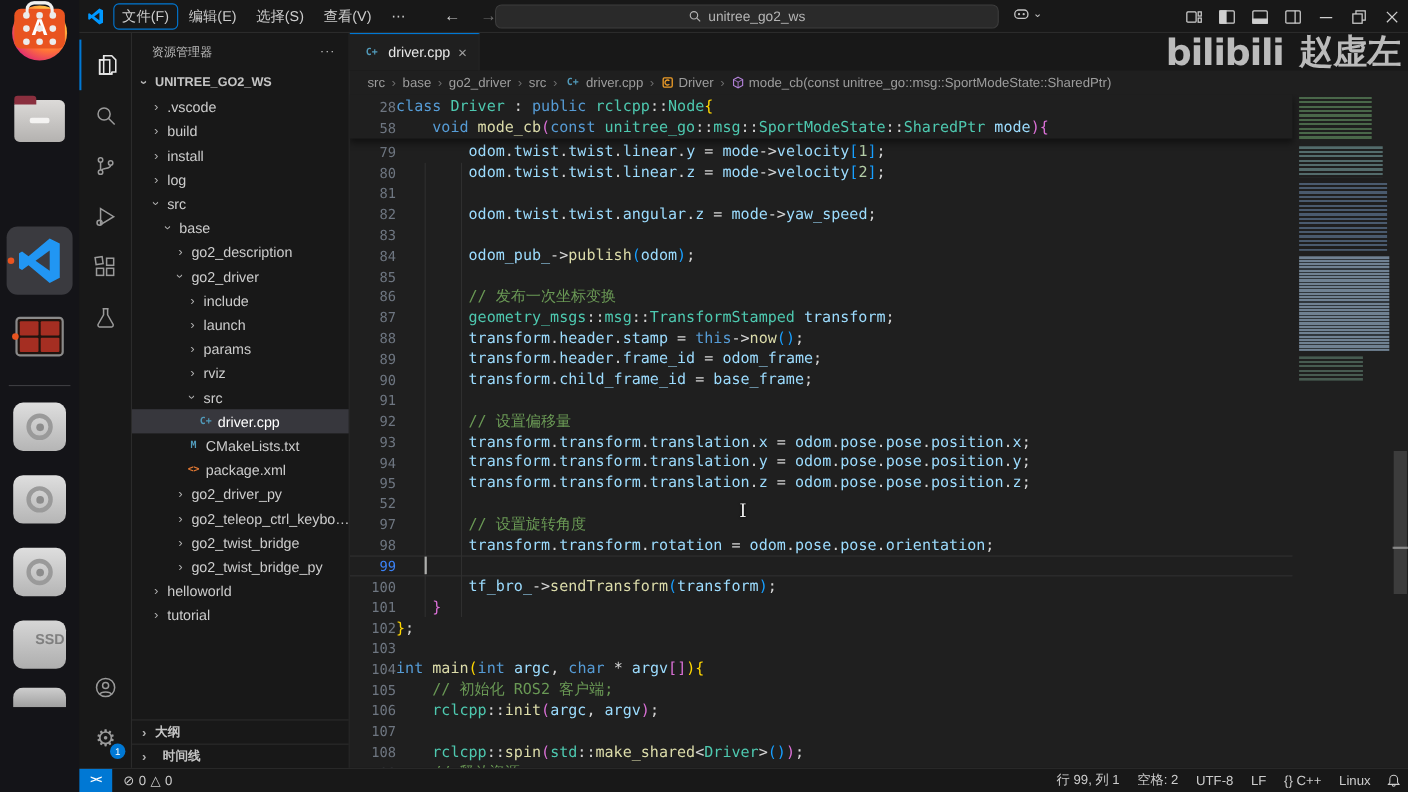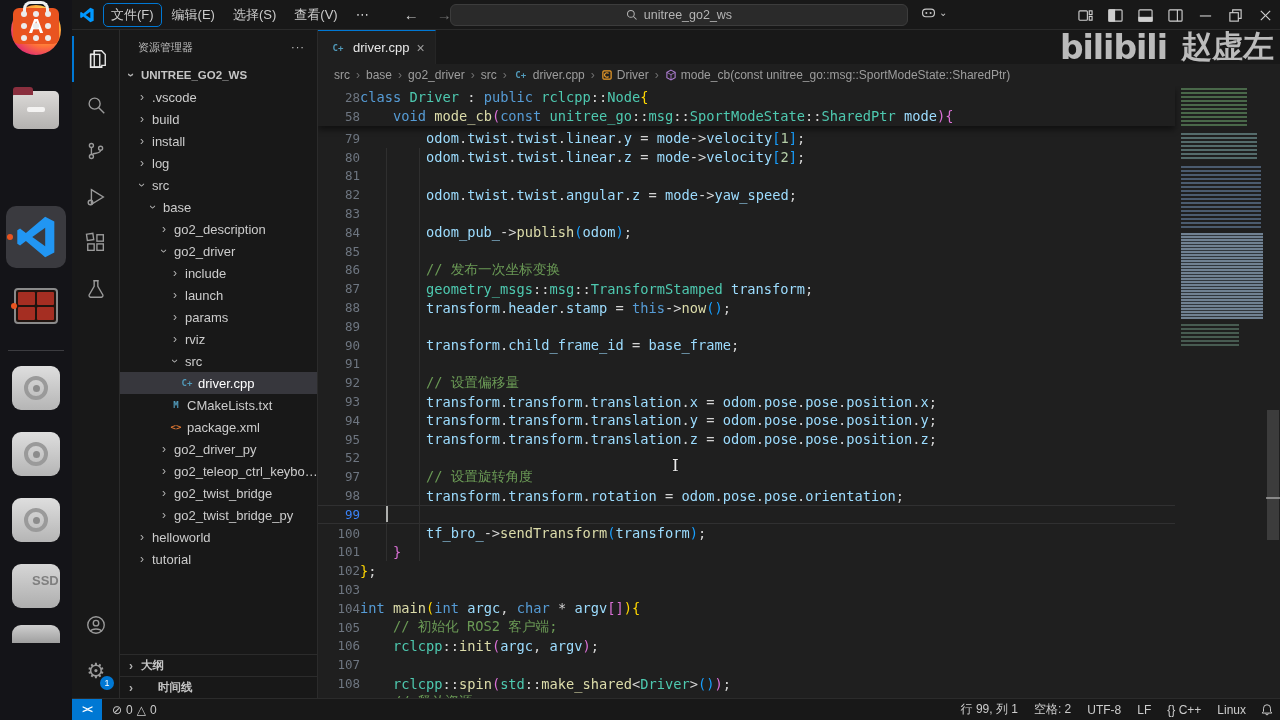--- a/index.html
+++ b/index.html
@@ -433,21 +433,21 @@
               <span style="margin-left:3px">tutorial</span>
             </div>
           </div>
         <div class="sb-panels" id="sbpanels">
             <div class="sb-panel">
               <span class="tw">›</span>
               <span style="margin-left:3px">大纲</span>
             </div>
             <div class="sb-panel">
               <span class="tw">›</span>
-              <span style="margin-left:20px">时间线</span>
+              <span style="margin-left:10px">时间线</span>
             </div>
           </div>
       </aside>
 
       <section id="editor">
         <div id="tabbar">
           <div class="tab">
             <span class="fic cpp">C+</span>
             <span>driver.cpp</span>
             <span class="close">×</span>
@@ -530,20 +530,21 @@
               <div class="crow">
                 <span class="ln">87</span>
                 <span class="code">        <span class="t">geometry_msgs</span><span class="w">::</span><span class="t">msg</span><span class="w">::</span><span class="t">TransformStamped</span> <span class="v">transform</span><span class="w">;</span></span>
               </div>
               <div class="crow">
                 <span class="ln">88</span>
                 <span class="code">        <span class="v">transform</span><span class="w">.</span><span class="v">header</span><span class="w">.</span><span class="v">stamp</span> <span class="w">=</span> <span class="k">this</span><span class="w">-&gt;</span><span class="f">now</span><span class="b">(</span><span class="b">)</span><span class="w">;</span></span>
               </div>
               <div class="crow">
                 <span class="ln">89</span>
+                <span class="code">        <span class="v">transform</span><span class="w">.</span><span class="v">header</span><span class="w">.</span><span class="v">frame_id</span> <span class="w">=</span> <span class="v">odom_frame</span><span class="w">;</span></span>
               </div>
               <div class="crow">
                 <span class="ln">90</span>
                 <span class="code">        <span class="v">transform</span><span class="w">.</span><span class="v">child_frame_id</span> <span class="w">=</span> <span class="v">base_frame</span><span class="w">;</span></span>
               </div>
               <div class="crow">
                 <span class="ln">91</span>
                 <span class="code">&nbsp;</span>
               </div>
               <div class="crow">

